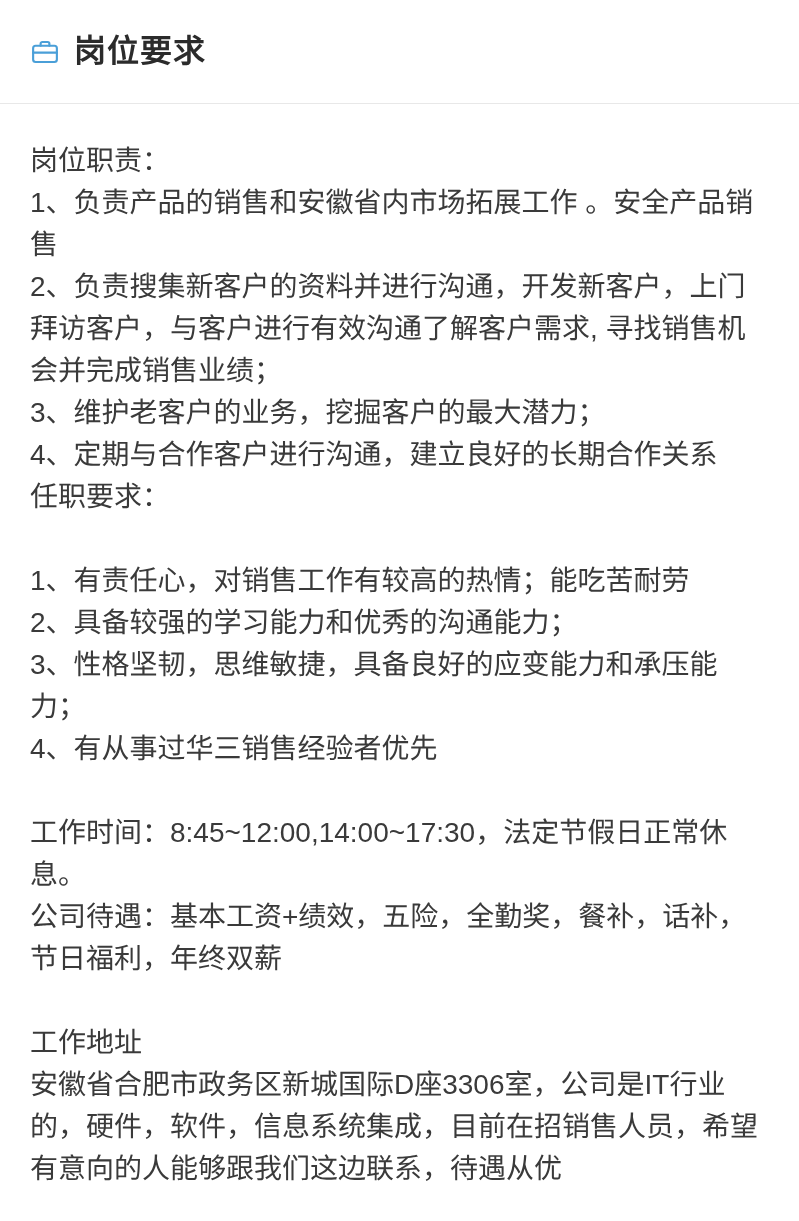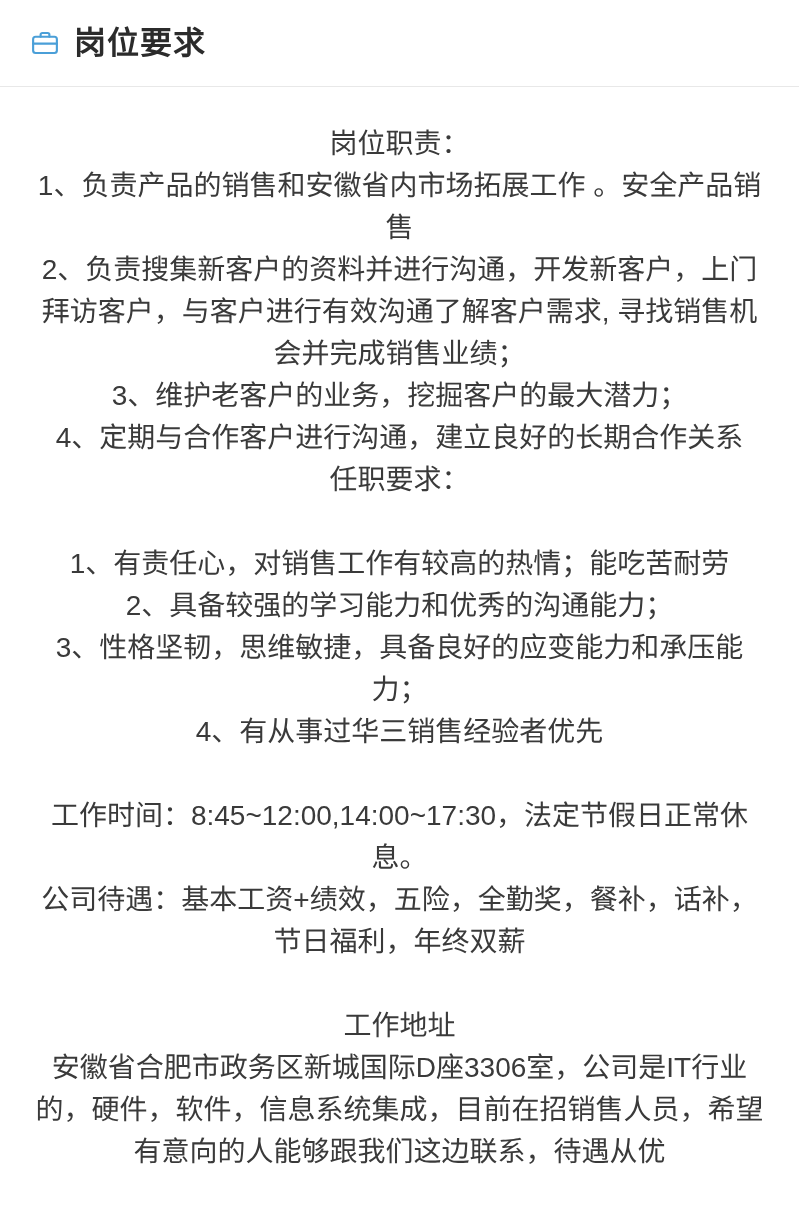--- a/index.html
+++ b/index.html
@@ -17,21 +17,21 @@
   .page {
     width: 799px;
     min-height: 1221px;
     background: #ffffff;
     box-sizing: border-box;
     display: flex;
     flex-direction: column;
   }
   
   .card-header {
-    height: 87px;
+    height: 104px;
     box-sizing: border-box;
     display: flex;
     align-items: center;
     padding: 0 30px;
     border-bottom: 1px solid #e8e8e8;
     background: #ffffff;
   }
   .header-icon {
     width: 30px;
     height: 30px;
@@ -49,21 +49,20 @@
     font-weight: 700;
     letter-spacing: 1px;
     color: #2b2b2b;
     line-height: 1.2;
   }
   
   .card-body {
     padding: 36px 30px 30px 30px;
     box-sizing: border-box;
     flex: 1 1 auto;
-    text-align: center;
   }
   .jd-text {
     font-size: 28px;
     line-height: 42px;
     color: #3a3a3a;
     white-space: pre-wrap;
     word-break: break-word;
     font-family: "Liberation Sans", "DejaVu Sans", sans-serif;
   }
 </style>

